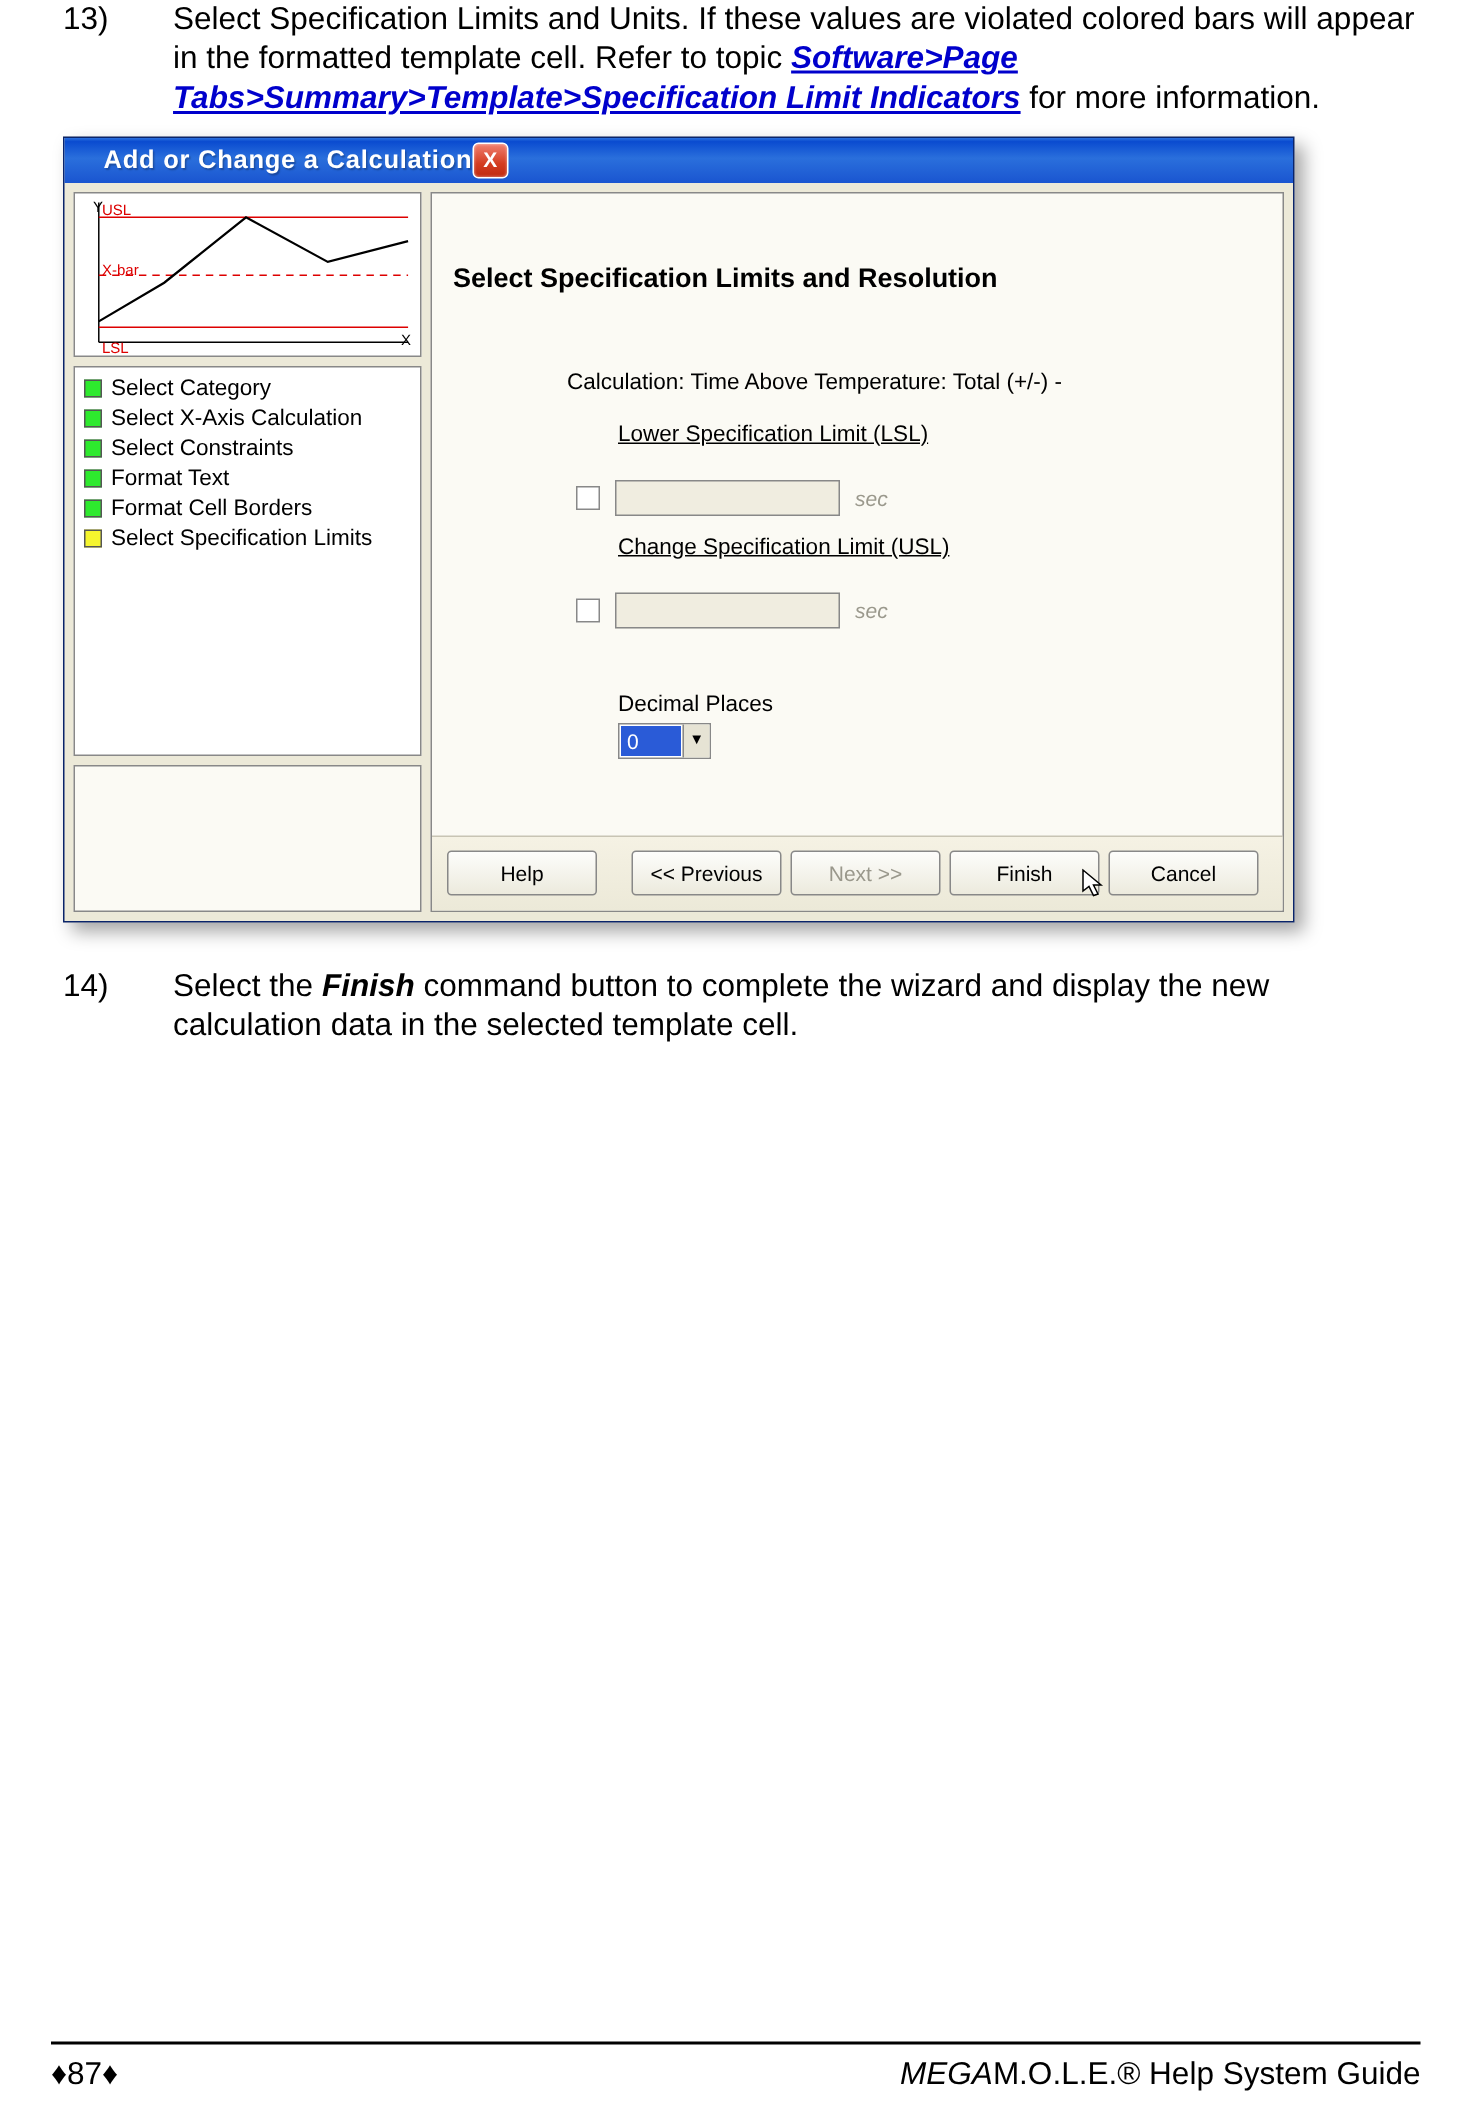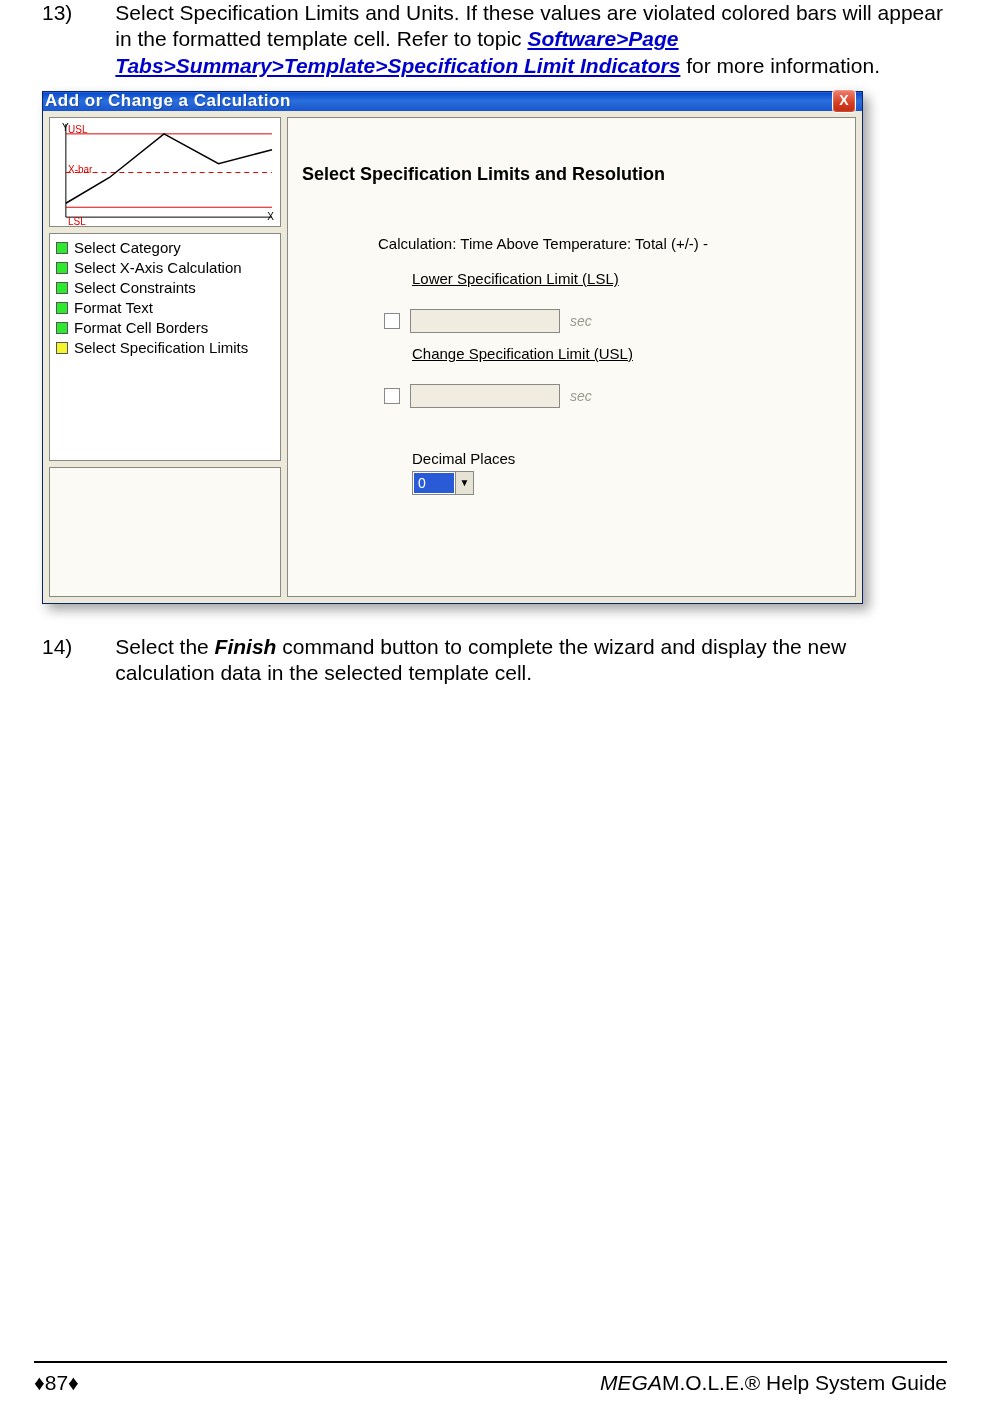--- a/index.html
+++ b/index.html
@@ -51,23 +51,23 @@
   .dialog {
     border: 1px solid #0a246a;
     background: #ece9d8;
     width: 821px;
   }
   .titlebar {
     background: linear-gradient(to bottom, #2a6fdc 0%, #0a4bd0 8%, #2a6fdc 45%, #1a55d0 100%);
     color: #fff;
     display: flex;
     align-items: center;
-    justify-content: space-between;
-    padding: 6px 6px 6px 2px;
-    height: 19px;
+    justify-content: flex-start;
+    padding: 6px 6px 6px 26px;
+    height: 30px;
   }
   .titlebar-text {
     font-family: "Trebuchet MS", Arial, sans-serif;
     font-weight: bold;
     font-size: 17px;
     letter-spacing: 0.5px;
     text-shadow: 1px 1px 1px rgba(0,0,0,0.25);
   }
   .close-btn {
     width: 24px;
@@ -113,21 +113,21 @@
 
   .step-list {
     margin-top: 6px;
     border: 1px solid #888;
     background: #fff;
     flex: 0 0 auto;
     padding: 4px 4px 6px 4px;
     font-size: 15px;
     font-family: Tahoma, Arial, sans-serif;
     color: #000;
-    height: 228px;
+    height: 260px;
   }
   .step-list-item {
     display: flex;
     align-items: center;
     gap: 6px;
     padding: 1px 2px;
     line-height: 18px;
   }
   .sq {
     width: 12px;
@@ -382,20 +382,31 @@
           </div>
 
           <div class="field-block">
             <div class="dec-label">Decimal Places</div>
             <div class="combo">
               <div class="sel">0</div>
               <div class="arrow">▼</div>
             </div>
           </div>
 
+          <div class="btn-row">
+            <div class="btn">Help</div>
+            <div class="btn-spacer"></div>
+            <div class="btn">&lt;&lt; Previous</div>
+            <div class="btn disabled">Next &gt;&gt;</div>
+            <div class="btn">Finish</div>
+            <div class="btn">Cancel</div>
+            <svg class="cursor" viewBox="0 0 16 20">
+              <path d="M1 1 L1 15 L5 12 L8 18 L11 17 L8 11 L13 11 Z" fill="#fff" stroke="#000" stroke-width="1"></path>
+            </svg>
+          </div>
         </div>
       </div>
     </div>
   </div>
 
   <div class="step">
     <div class="step-num">14)</div>
     <div class="step-body">
       <span>Select the </span><span class="cmd">Finish</span><span> command button to complete the wizard and display the new calculation data in the selected template cell.</span>
     </div>

